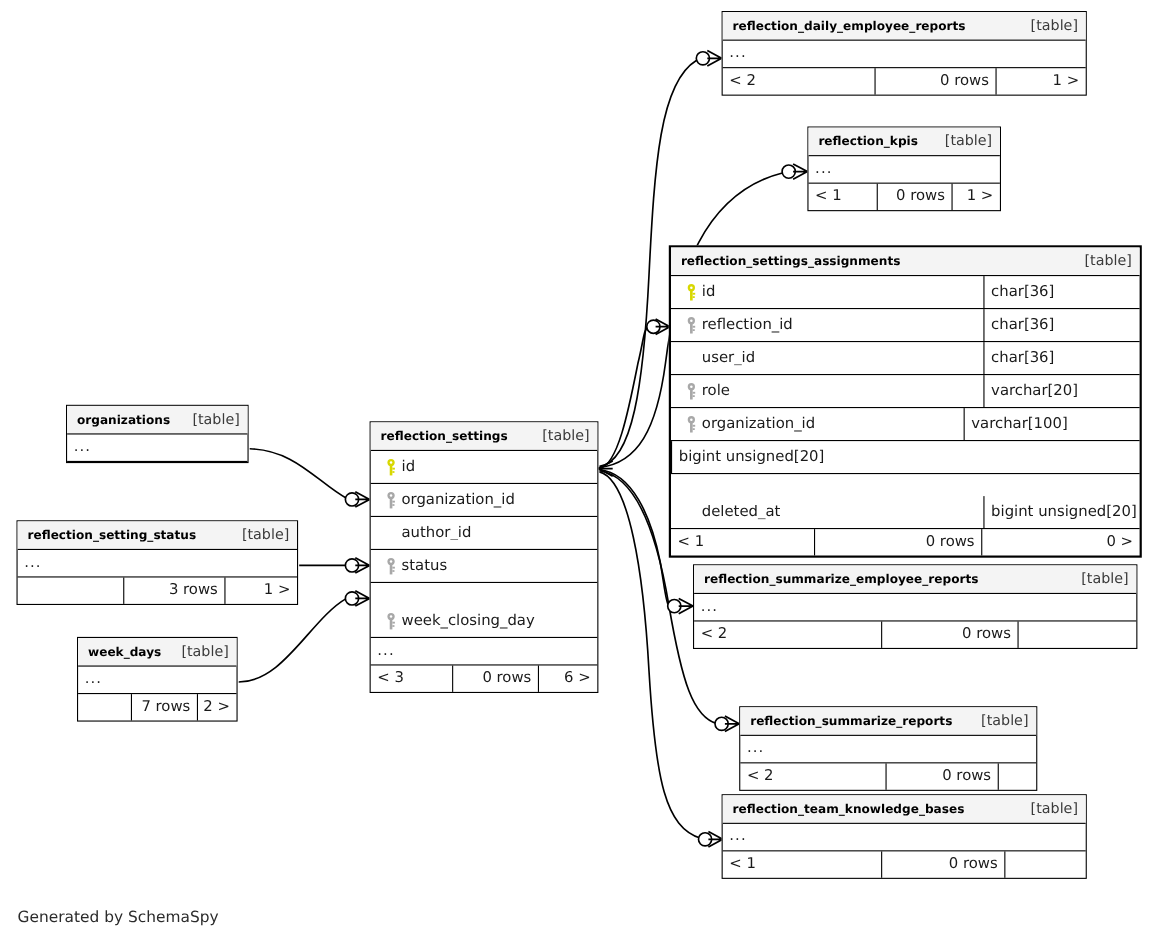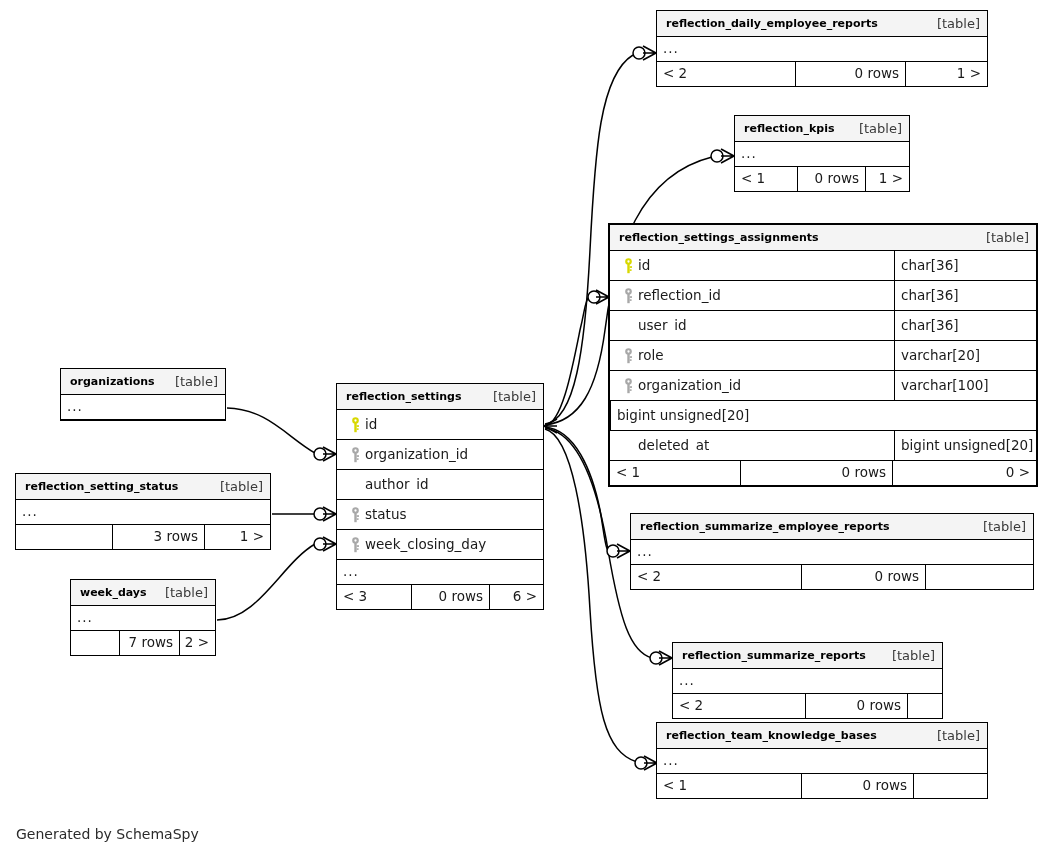--- a/index.html
+++ b/index.html
@@ -67,21 +67,21 @@
   .cols {
     display: block;
   }
   .col {
     display: flex;
     align-items: center;
     height: 29px;
     border-bottom: 1px solid #000000;
     white-space: nowrap;
   }
-  .col:last-child { border-bottom: 1px solid #000000; }
+  .col:last-child { border-bottom: 1px solid #000000; margin-top: 20px; }
   .colname {
     display: flex;
     align-items: center;
     flex: 1 1 auto;
     padding-left: 8px;
     overflow: hidden;
   }
   .coltype {
     flex: 0 0 auto;
     border-left: 1px solid #000000;
@@ -309,21 +309,21 @@
                 <svg class="key-svg" width="9" height="16" viewBox="0 0 9 16" aria-hidden="true">
                   <circle cx="4.5" cy="3.5" r="3.3" fill="#a8a8a8"></circle>
                   <circle cx="4.5" cy="3.5" r="1.15" fill="#ffffff"></circle>
                   <rect x="3.3" y="5.6" width="2.4" height="9.6" fill="#a8a8a8"></rect>
                   <rect x="5.7" y="8.2" width="2.3" height="1.7" fill="#a8a8a8"></rect>
                   <rect x="5.7" y="11.3" width="1.9" height="1.6" fill="#a8a8a8"></rect>
                 </svg>
               </span>
               <span>organization_id</span>
             </span>
-            <span class="coltype" style="width:142px">varchar[100]</span>
+            <span class="coltype" style="width:160px">varchar[100]</span>
           </div>
           <div class="col">
             <span class="coltype" style="width:142px">bigint unsigned[20]</span>
           </div>
           <div class="col">
             <span class="colname">
               <span class="keyslot"></span>
               <span>deleted_at</span>
             </span>
             <span class="coltype" style="width:142px">bigint unsigned[20]</span>

